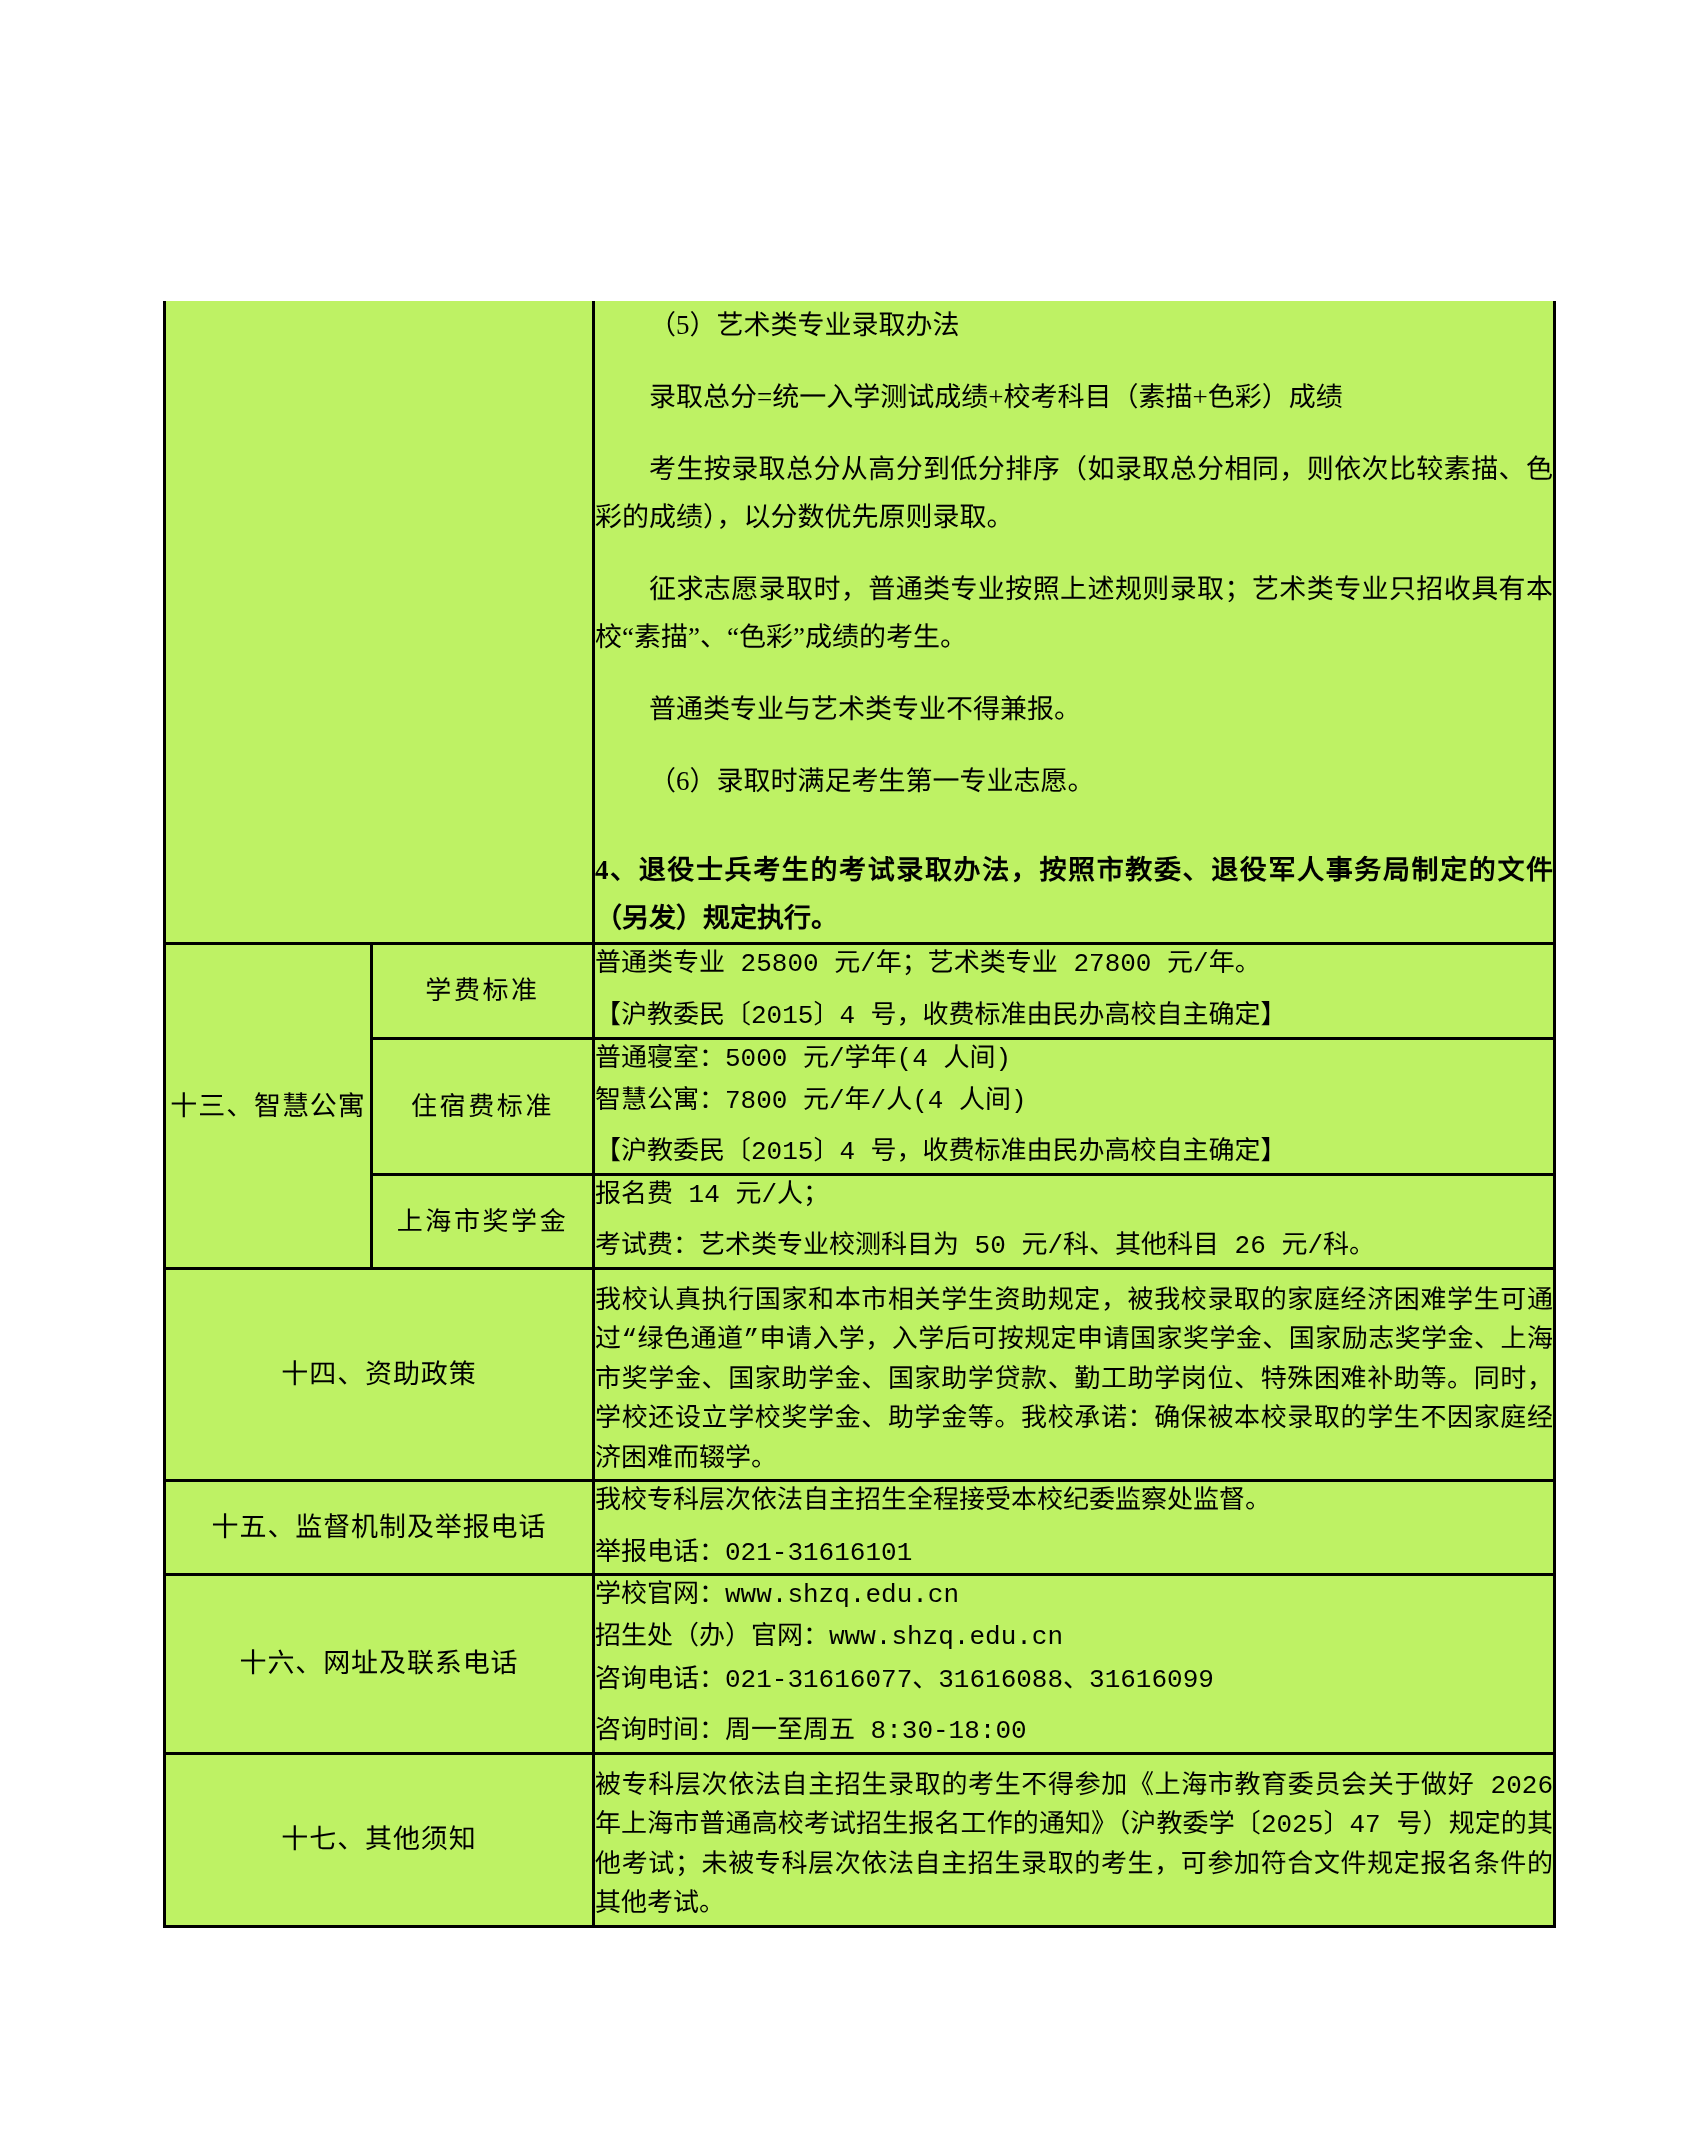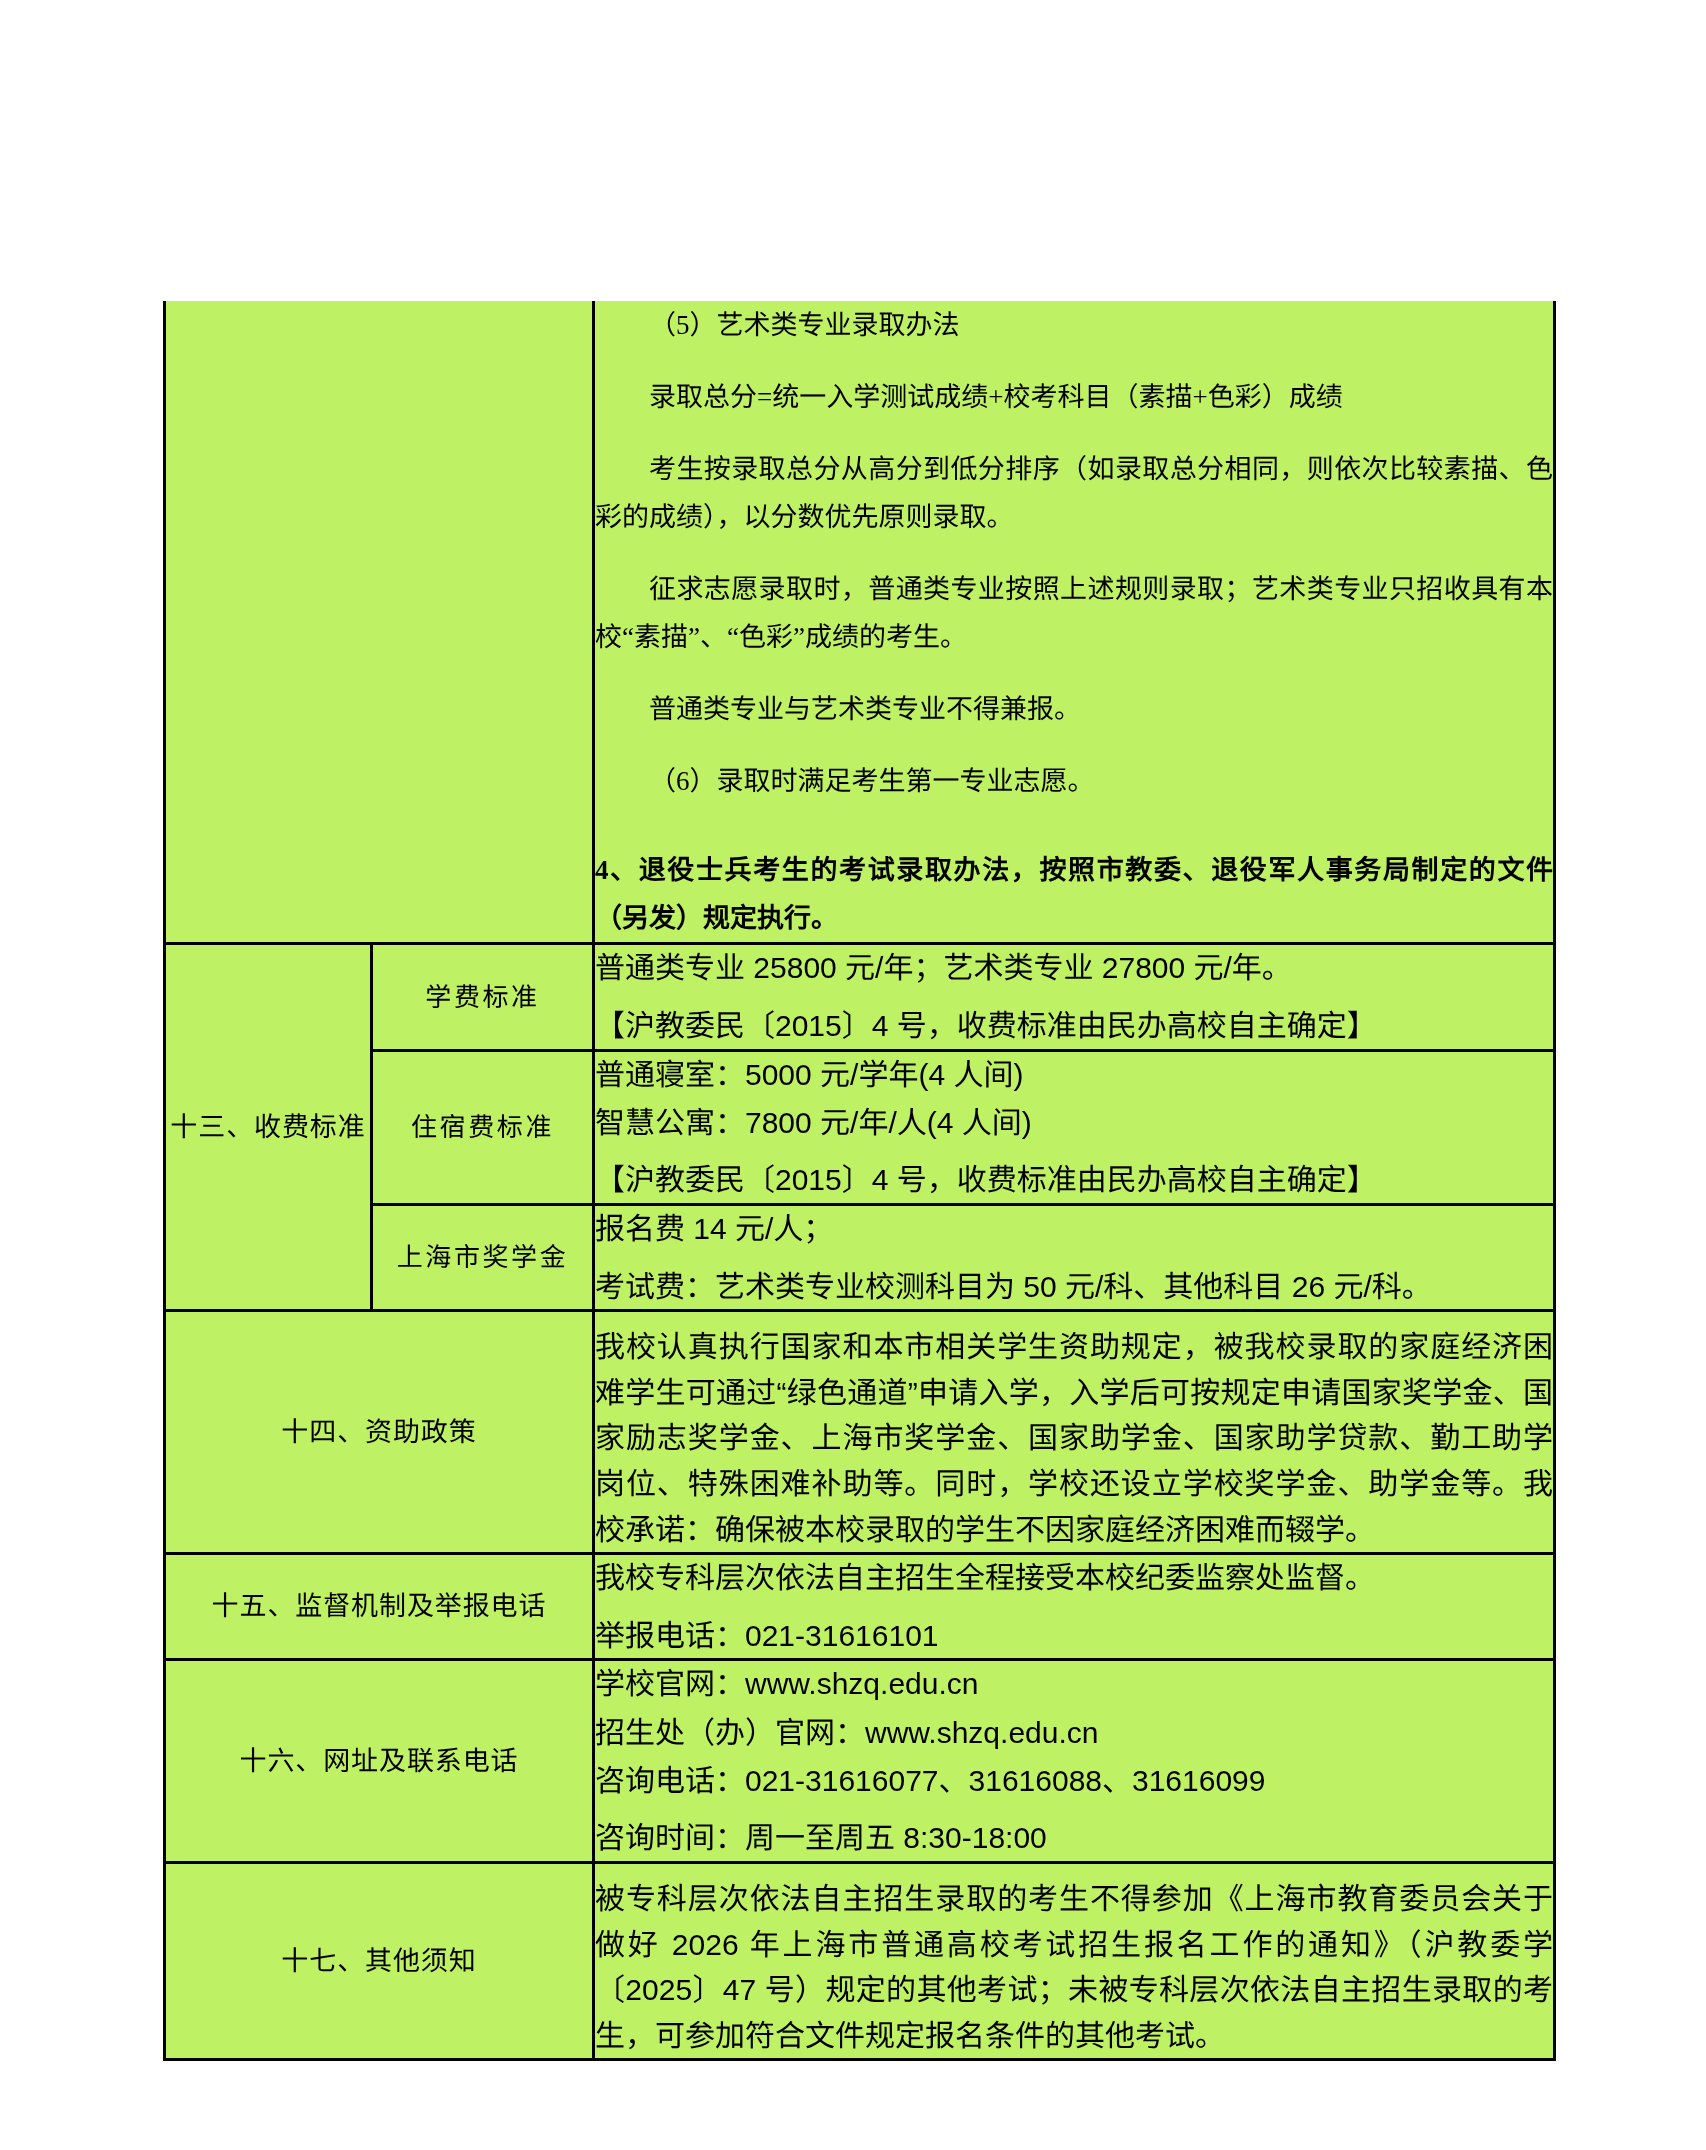--- a/index.html
+++ b/index.html
@@ -65,22 +65,22 @@
   .sub-label-cell {
     text-align: center;
     font-family: "Liberation Serif", "DejaVu Serif", serif;
     font-size: 26px;
     line-height: 1.5;
     letter-spacing: 2.6px;
     padding: 6.9px 6px 6.9px 7.7px;
   }
 
   .body-cell {
-    font-family: Liberation Sans, sans-serif;
-    font-size: 30px;
+    font-family: Liberation Mono, monospace;
+    font-size: 26px;
     line-height: 1.52;
     text-align: left;
     padding: 6.9px 8.6px 6.9px 9.5px;
     vertical-align: top;
   }
   .body-cell p {
     margin: 0 0 2.6px 0;
   }
   .body-cell p:last-child { margin-bottom: 0; margin-top: 12px; }
 
@@ -130,21 +130,21 @@
           <p class="gap just">考生按录取总分从高分到低分排序（如录取总分相同，则依次比较素描、色彩的成绩），以分数优先原则录取。</p>
           <p class="gap just">征求志愿录取时，普通类专业按照上述规则录取；艺术类专业只招收具有本校“素描”、“色彩”成绩的考生。</p>
           <p class="gap just">普通类专业与艺术类专业不得兼报。</p>
           <p class="gap">（6）录取时满足考生第一专业志愿。</p>
           <div class="spacer"></div>
           <p class="bold gap just">4、退役士兵考生的考试录取办法，按照市教委、退役军人事务局制定的文件（另发）规定执行。</p>
         </td>
       </tr>
 
       <tr>
-        <td class="label-cell" rowspan="3">十三、收费标准</td>
+        <td class="label-cell" rowspan="3">十三、智慧公寓</td>
         <td class="sub-label-cell">学费标准</td>
         <td class="body-cell">
           <p>普通类专业 25800 元/年；艺术类专业 27800 元/年。</p>
           <p>【沪教委民〔2015〕4 号，收费标准由民办高校自主确定】</p>
         </td>
       </tr>
 
       <tr>
         <td class="sub-label-cell">住宿费标准</td>
         <td class="body-cell">

